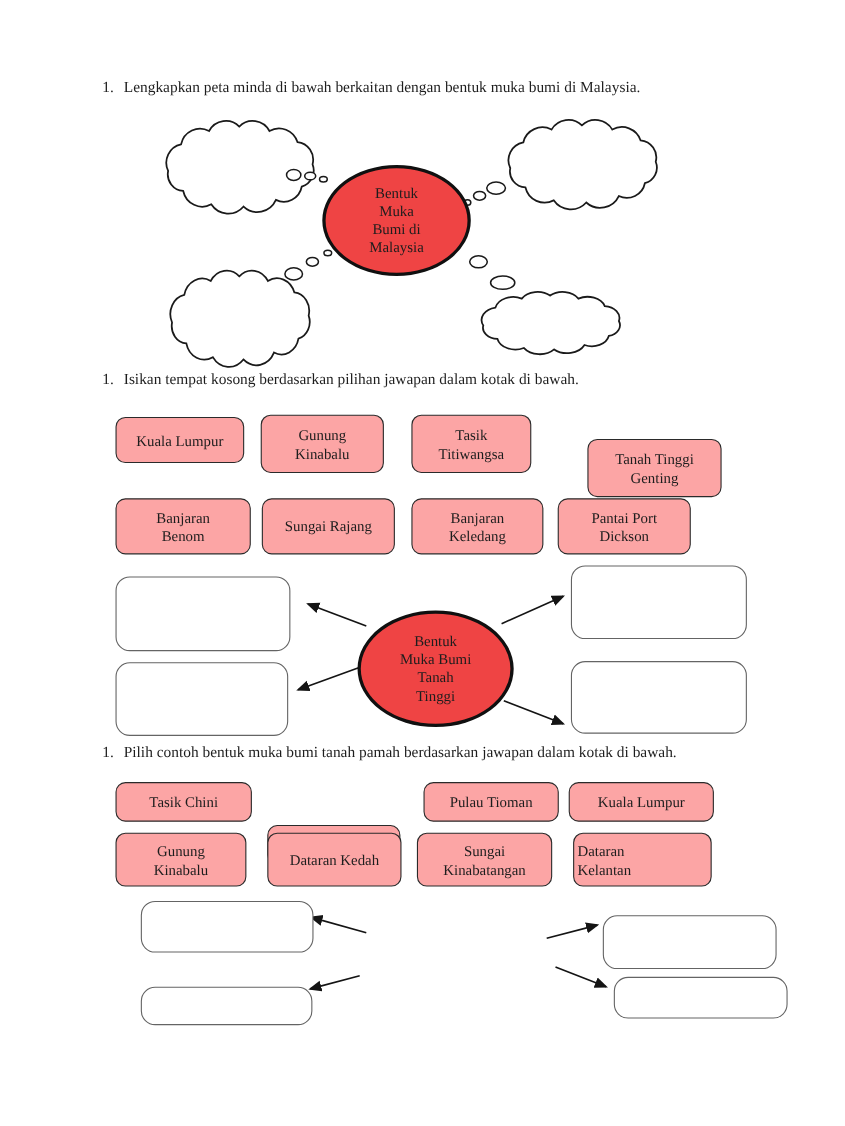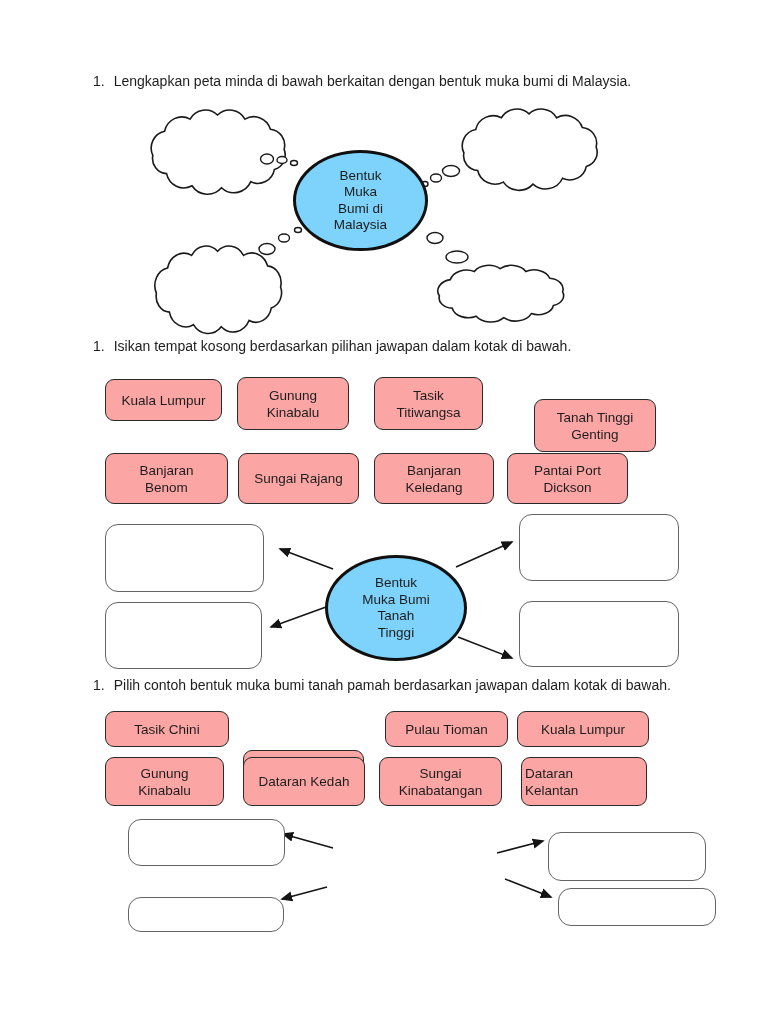--- a/index.html
+++ b/index.html
@@ -1,35 +1,35 @@
 <!DOCTYPE html>
 <html><head>
 <meta charset="utf-8">
 <style>
   html,body { margin:0; padding:0; background:#ffffff; }
   #page {
     position:relative; width:768px; height:1024px; background:#ffffff;
-    font-family:Liberation Sans, sans-serif; color:#1d1d1d;
+    font-family:Liberation Serif, serif; color:#1d1d1d;
     overflow:hidden;
   }
   svg.layer { position:absolute; left:0; top:0; }
   .heading { position:absolute; font-size:14px; white-space:nowrap; }
   .heading .num { display:inline-block; margin-right:9px; }
   .wb-box {
     position:absolute; border:1.6px solid #2a2a2a; border-radius:9px;
     background:#fca5a5; display:flex; align-items:center; justify-content:center;
     text-align:center; font-size:13.5px; line-height:17px;
   }
   .wb-box span { white-space:pre-line; }
   .wb-box.left-align { justify-content:flex-start; text-align:left; padding-left:3px; }
   .blank-box {
     position:absolute; border:1.5px solid #646464; border-radius:13px; background:#fff;
   }
   .center-node {
-    position:absolute; border:3.6px solid #101010; border-radius:50%; background:#7dd3fc;
+    position:absolute; border:3.6px solid #101010; border-radius:50%; background:#ef4444;
     display:flex; align-items:center; justify-content:center; text-align:center;
     font-size:13.5px; line-height:16.5px;
   }
   .center-node span { white-space:pre-line; }
 </style>
 </head>
 <body>
 
 <div id="page">
 

